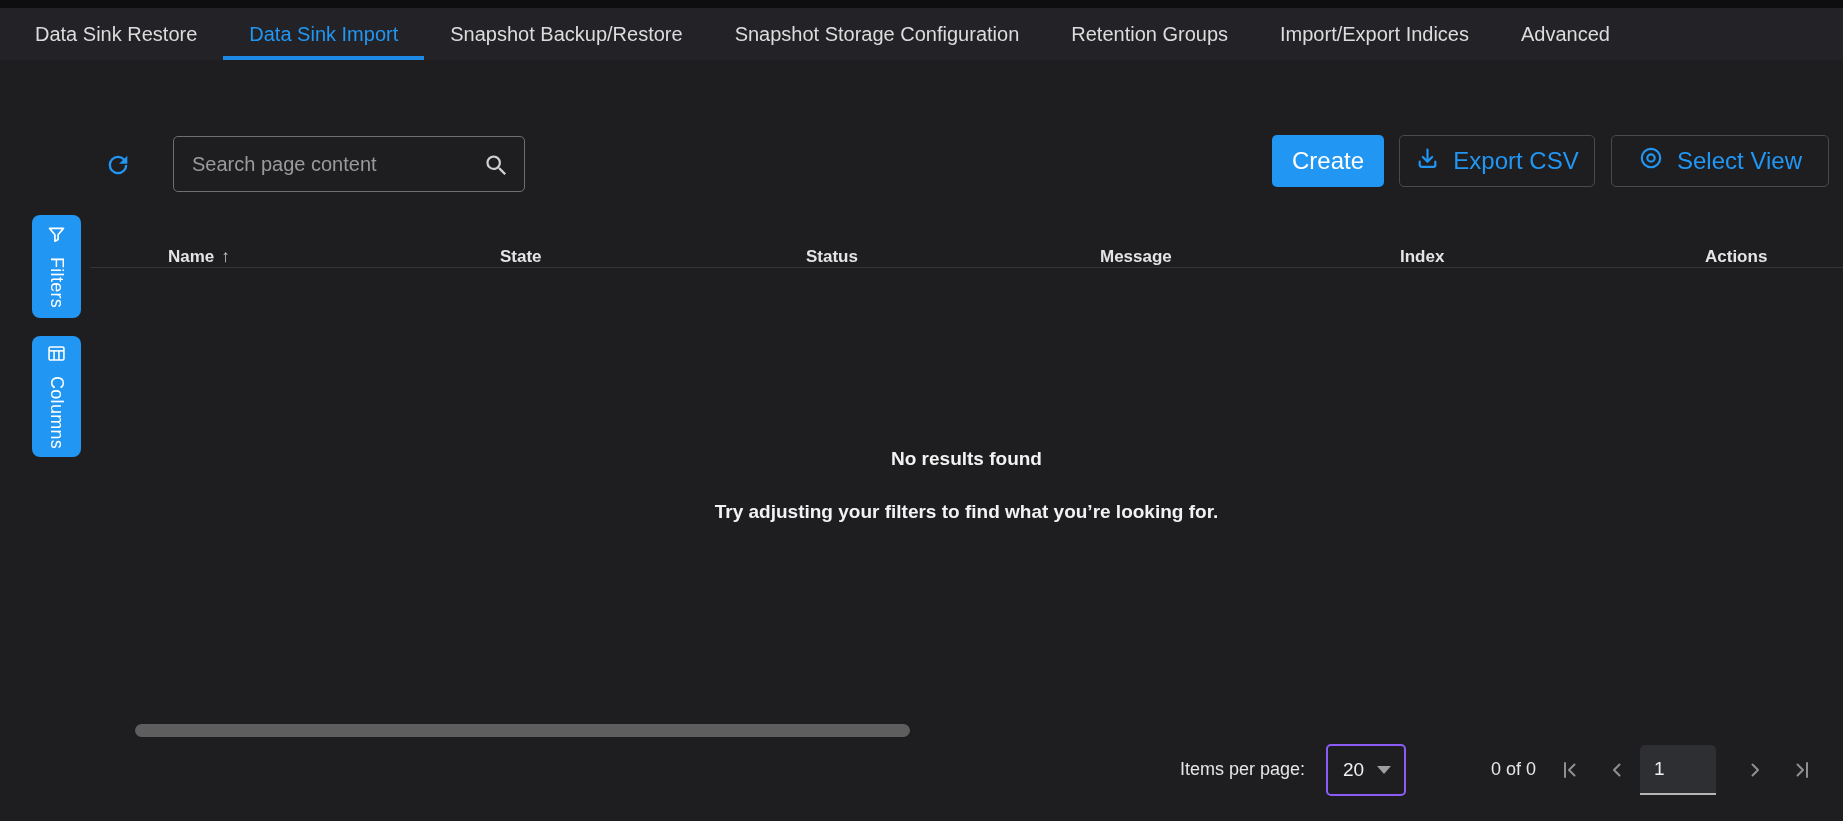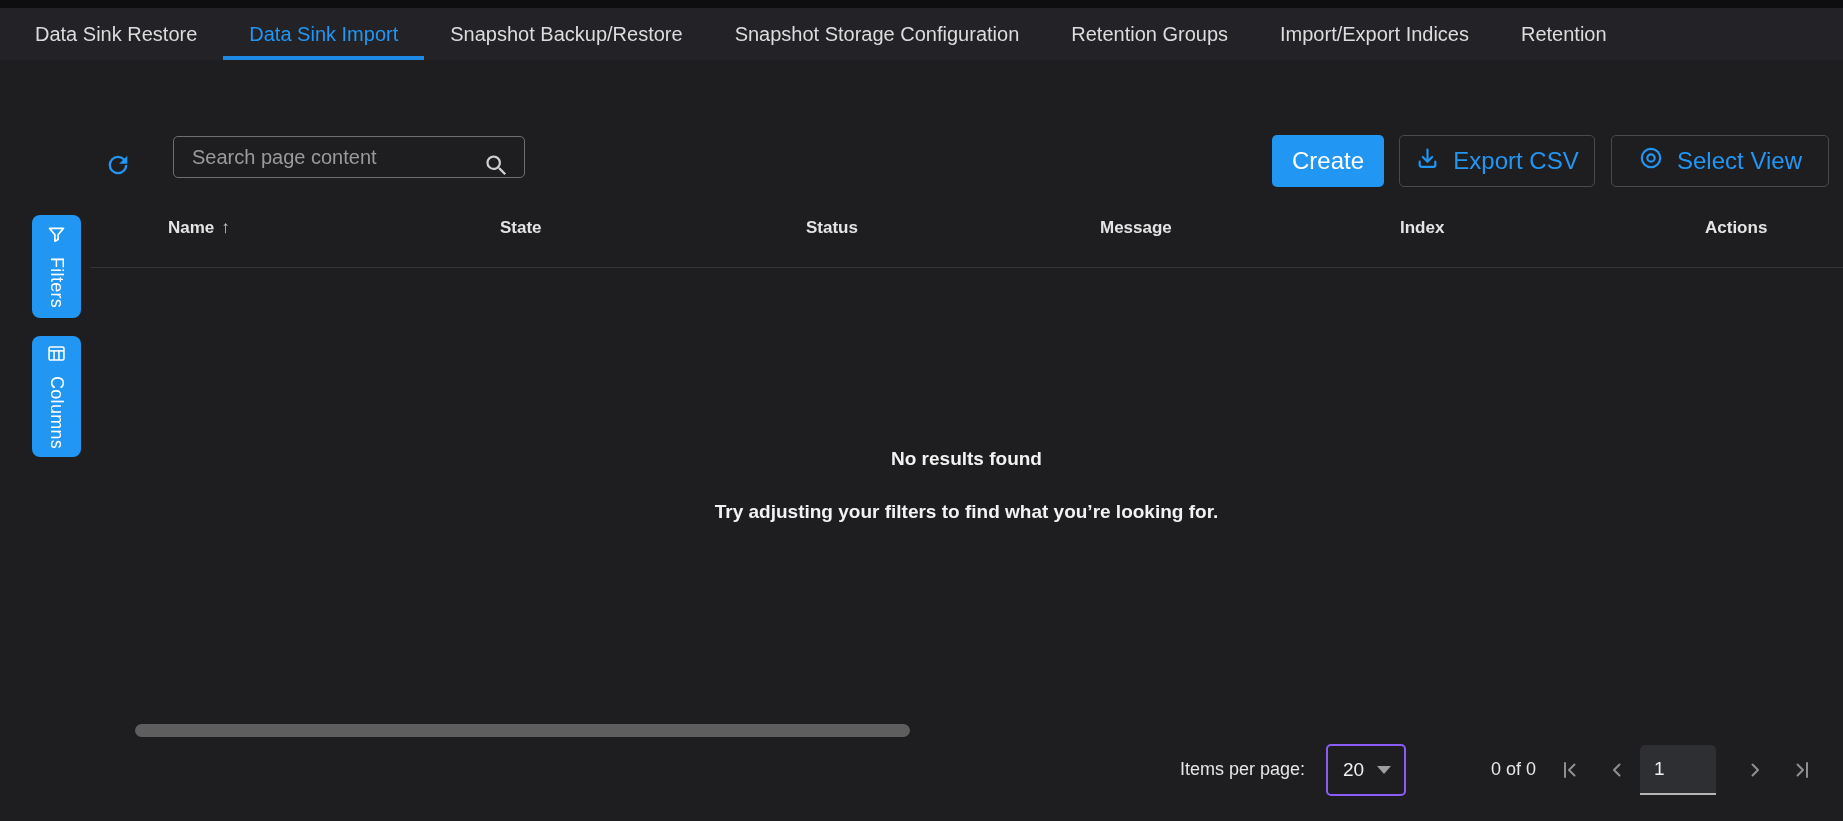--- a/index.html
+++ b/index.html
@@ -12,21 +12,21 @@
     background:#232327; display:flex; align-items:stretch; padding-left:9px; }
   .tab { position:relative; display:flex; align-items:center; padding:0 26px;
     font-size:20px; color:#dcdcdc; cursor:pointer; white-space:nowrap; }
   .tab.active { color:#2196f3; }
   .tab.active::after { content:""; position:absolute; left:0; right:0; bottom:0;
     height:4px; background:#1e88e5; }
 
   
   .icon-btn { position:absolute; background:none; border:none; cursor:pointer; padding:0; }
   .refresh-btn { left:104px; top:151px; width:28px; height:28px; }
-  .search-box { position:absolute; left:173px; top:136px; width:352px; height:42px;
+  .search-box { position:absolute; left:173px; top:136px; width:352px; height:56px;
     border:1px solid #6f6f72; border-radius:5px; background:transparent;
     display:flex; align-items:center; }
   .search-box input { flex:1; background:transparent; border:none; outline:none;
     padding:0 50px 0 18px; font-size:20px; color:#e8e8e8;
     font-family:"Liberation Sans", sans-serif; }
   .search-box input::placeholder { color:#9a9a9a; opacity:1; }
   .search-glyph { position:absolute; right:14px; top:15px; width:27px; height:27px; }
 
   .btn { position:absolute; height:52px; border-radius:5px; font-size:24px;
     font-family:"Liberation Sans", sans-serif; cursor:pointer;
@@ -41,21 +41,21 @@
   .rail-btn { position:absolute; left:32px; width:49px; background:#2196f3; border:none;
     border-radius:8px; cursor:pointer; display:flex; flex-direction:column;
     align-items:center; justify-content:center; gap:9px; color:#fff; }
   .rail-filters { top:215px; height:103px; }
   .rail-columns { top:336px; height:121px; }
   .rail-label { writing-mode:vertical-rl; text-orientation:mixed; font-size:18px;
     color:#ffffff; letter-spacing:.3px; }
 
   
   .table-header { position:absolute; left:90px; right:0; top:218px; height:50px;
-    border-bottom:1px solid #343438; display:flex; align-items:flex-start;
+    border-bottom:1px solid #343438; display:flex; align-items:flex-end;
     padding-left:78px; }
   .th { font-size:17px; font-weight:bold; color:#e4e4e4; display:flex;
     align-items:center; gap:7px; }
   .th-name    { width:300px; }
   .th-state   { width:306px;margin-left:32px; }
   .th-status  { width:294px; }
   .th-message { width:300px; }
   .th-index   { width:305px; }
   .th-actions { flex:1; }
   .sort-arrow { font-size:17px; color:#d2d2d2; font-weight:bold; }
@@ -96,21 +96,21 @@
 
 <div class="top-strip"></div>
 
 <nav class="tab-bar">
   <div class="tab">Data Sink Restore</div>
   <div class="tab active">Data Sink Import</div>
   <div class="tab">Snapshot Backup/Restore</div>
   <div class="tab">Snapshot Storage Configuration</div>
   <div class="tab">Retention Groups</div>
   <div class="tab">Import/Export Indices</div>
-  <div class="tab">Retention</div>
+  <div class="tab">Advanced</div>
 </nav>
 
 <button class="icon-btn refresh-btn">
   <span>
     <svg width="28" height="28" viewBox="0 0 24 24">
       <path fill="#2196f3" d="M17.65 6.35A7.95 7.95 0 0 0 12 4a8 8 0 1 0 8 8h-2a6 6 0 1 1-6-6c1.66 0 3.14.69 4.22 1.78L13 11h7V4l-2.35 2.35z"></path>
     </svg>
   </span>
 </button>
 

